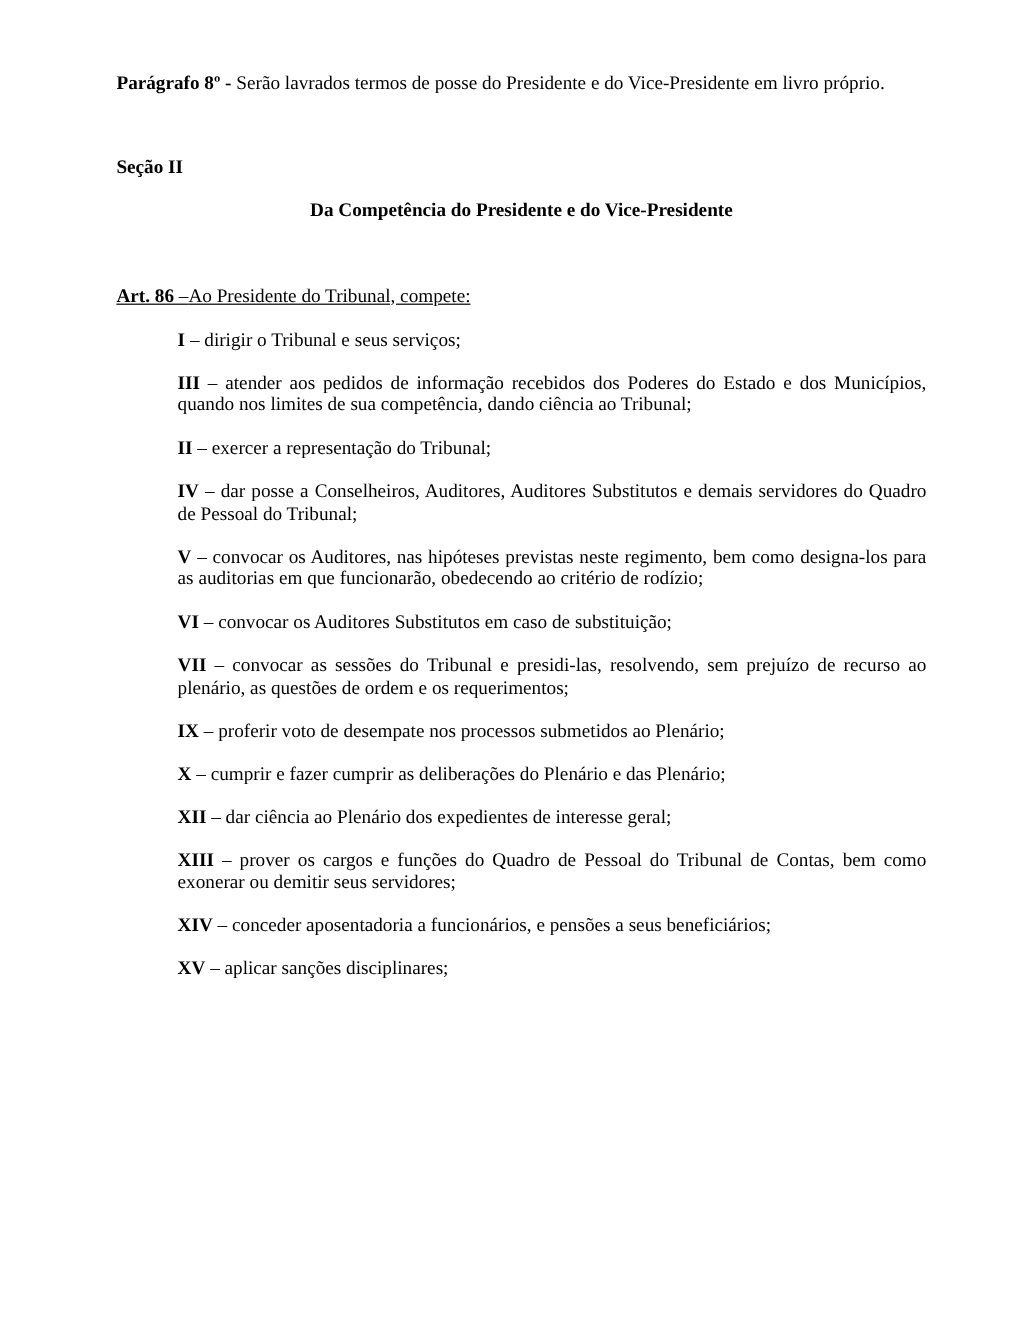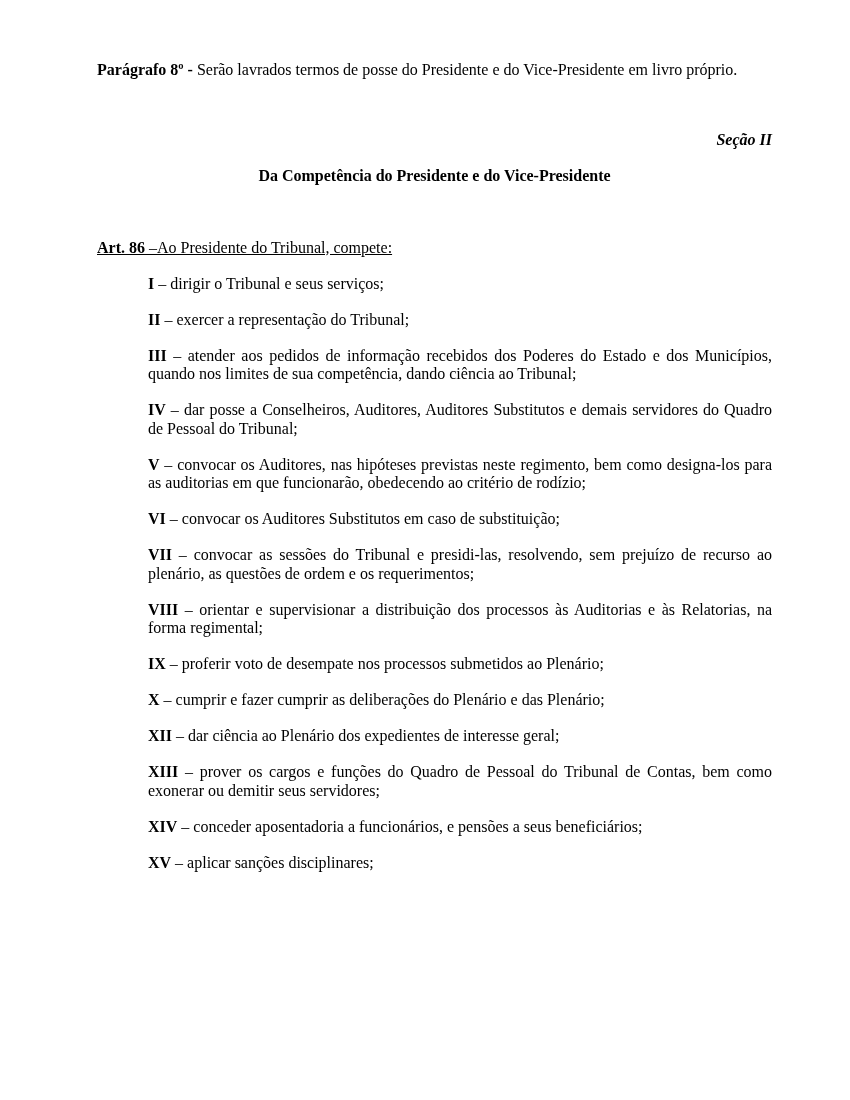--- a/index.html
+++ b/index.html
@@ -25,24 +25,23 @@
     margin: 0 0 17.5px 0;
     text-align: justify;
   }
   .p8 {
     margin-bottom: 51px;
     text-align: left;
   }
   .sec-title {
     font-size: 16px;
     font-weight: bold;
-    text-align: right;
+    text-align: left;
     margin: 0 0 17.5px 0;
     line-height: 18.5px;
-    font-style: italic;
   }
   .sec-subtitle {
     font-size: 16px;
     font-weight: bold;
     text-align: center;
     margin: 0 0 53.5px 0;
     line-height: 18.5px;
   }
   .article {
     text-align: left;
@@ -68,33 +67,32 @@
 
   <h2 class="sec-title">Seção II</h2>
 
   <h3 class="sec-subtitle">Da Competência do Presidente e do Vice-Presidente</h3>
 
   <p class="para article"><b class="label">Art. 86</b><span> –</span><span>Ao Presidente do Tribunal, compete:</span></p>
 
   <div id="item-list">
   <p class="para item"><b class="num">I</b><span class="sep"> – </span><span class="txt">dirigir o Tribunal e seus serviços;</span></p>
 
+  <p class="para item"><b class="num">III</b><span class="sep"> – </span><span class="txt">atender aos pedidos de informação recebidos dos Poderes do Estado e dos Municípios, quando nos limites de sua competência, dando ciência ao Tribunal;</span></p>
+
   <p class="para item"><b class="num">II</b><span class="sep"> – </span><span class="txt">exercer a representação do Tribunal;</span></p>
-
-  <p class="para item"><b class="num">III</b><span class="sep"> – </span><span class="txt">atender aos pedidos de informação recebidos dos Poderes do Estado e dos Municípios, quando nos limites de sua competência, dando ciência ao Tribunal;</span></p>
 
   <p class="para item"><b class="num">IV</b><span class="sep"> – </span><span class="txt">dar posse a Conselheiros, Auditores, Auditores Substitutos e demais servidores do Quadro de Pessoal do Tribunal;</span></p>
 
   <p class="para item"><b class="num">V</b><span class="sep"> – </span><span class="txt">convocar os Auditores, nas hipóteses previstas neste regimento, bem como designa-los para as auditorias em que funcionarão, obedecendo ao critério de rodízio;</span></p>
 
   <p class="para item"><b class="num">VI</b><span class="sep"> – </span><span class="txt">convocar os Auditores Substitutos em caso de substituição;</span></p>
 
   <p class="para item"><b class="num">VII</b><span class="sep"> – </span><span class="txt">convocar as sessões do Tribunal e presidi-las, resolvendo, sem prejuízo de recurso ao plenário, as questões de ordem e os requerimentos;</span></p>
 
-  <p class="para item"><b class="num">VIII</b><span class="sep"> – </span><span class="txt">orientar e supervisionar a distribuição dos processos às Auditorias e às Relatorias, na forma regimental;</span></p>
 
   <p class="para item"><b class="num">IX</b><span class="sep"> – </span><span class="txt">proferir voto de desempate nos processos submetidos ao Plenário;</span></p>
 
   <p class="para item"><b class="num">X</b><span class="sep"> – </span><span class="txt">cumprir e fazer cumprir as deliberações do Plenário e das Plenário;</span></p>
 
 
   <p class="para item"><b class="num">XII</b><span class="sep"> – </span><span class="txt">dar ciência ao Plenário dos expedientes de interesse geral;</span></p>
 
   <p class="para item"><b class="num">XIII</b><span class="sep"> – </span><span class="txt">prover os cargos e funções do Quadro de Pessoal do Tribunal de Contas, bem como exonerar ou demitir seus servidores;</span></p>
 

